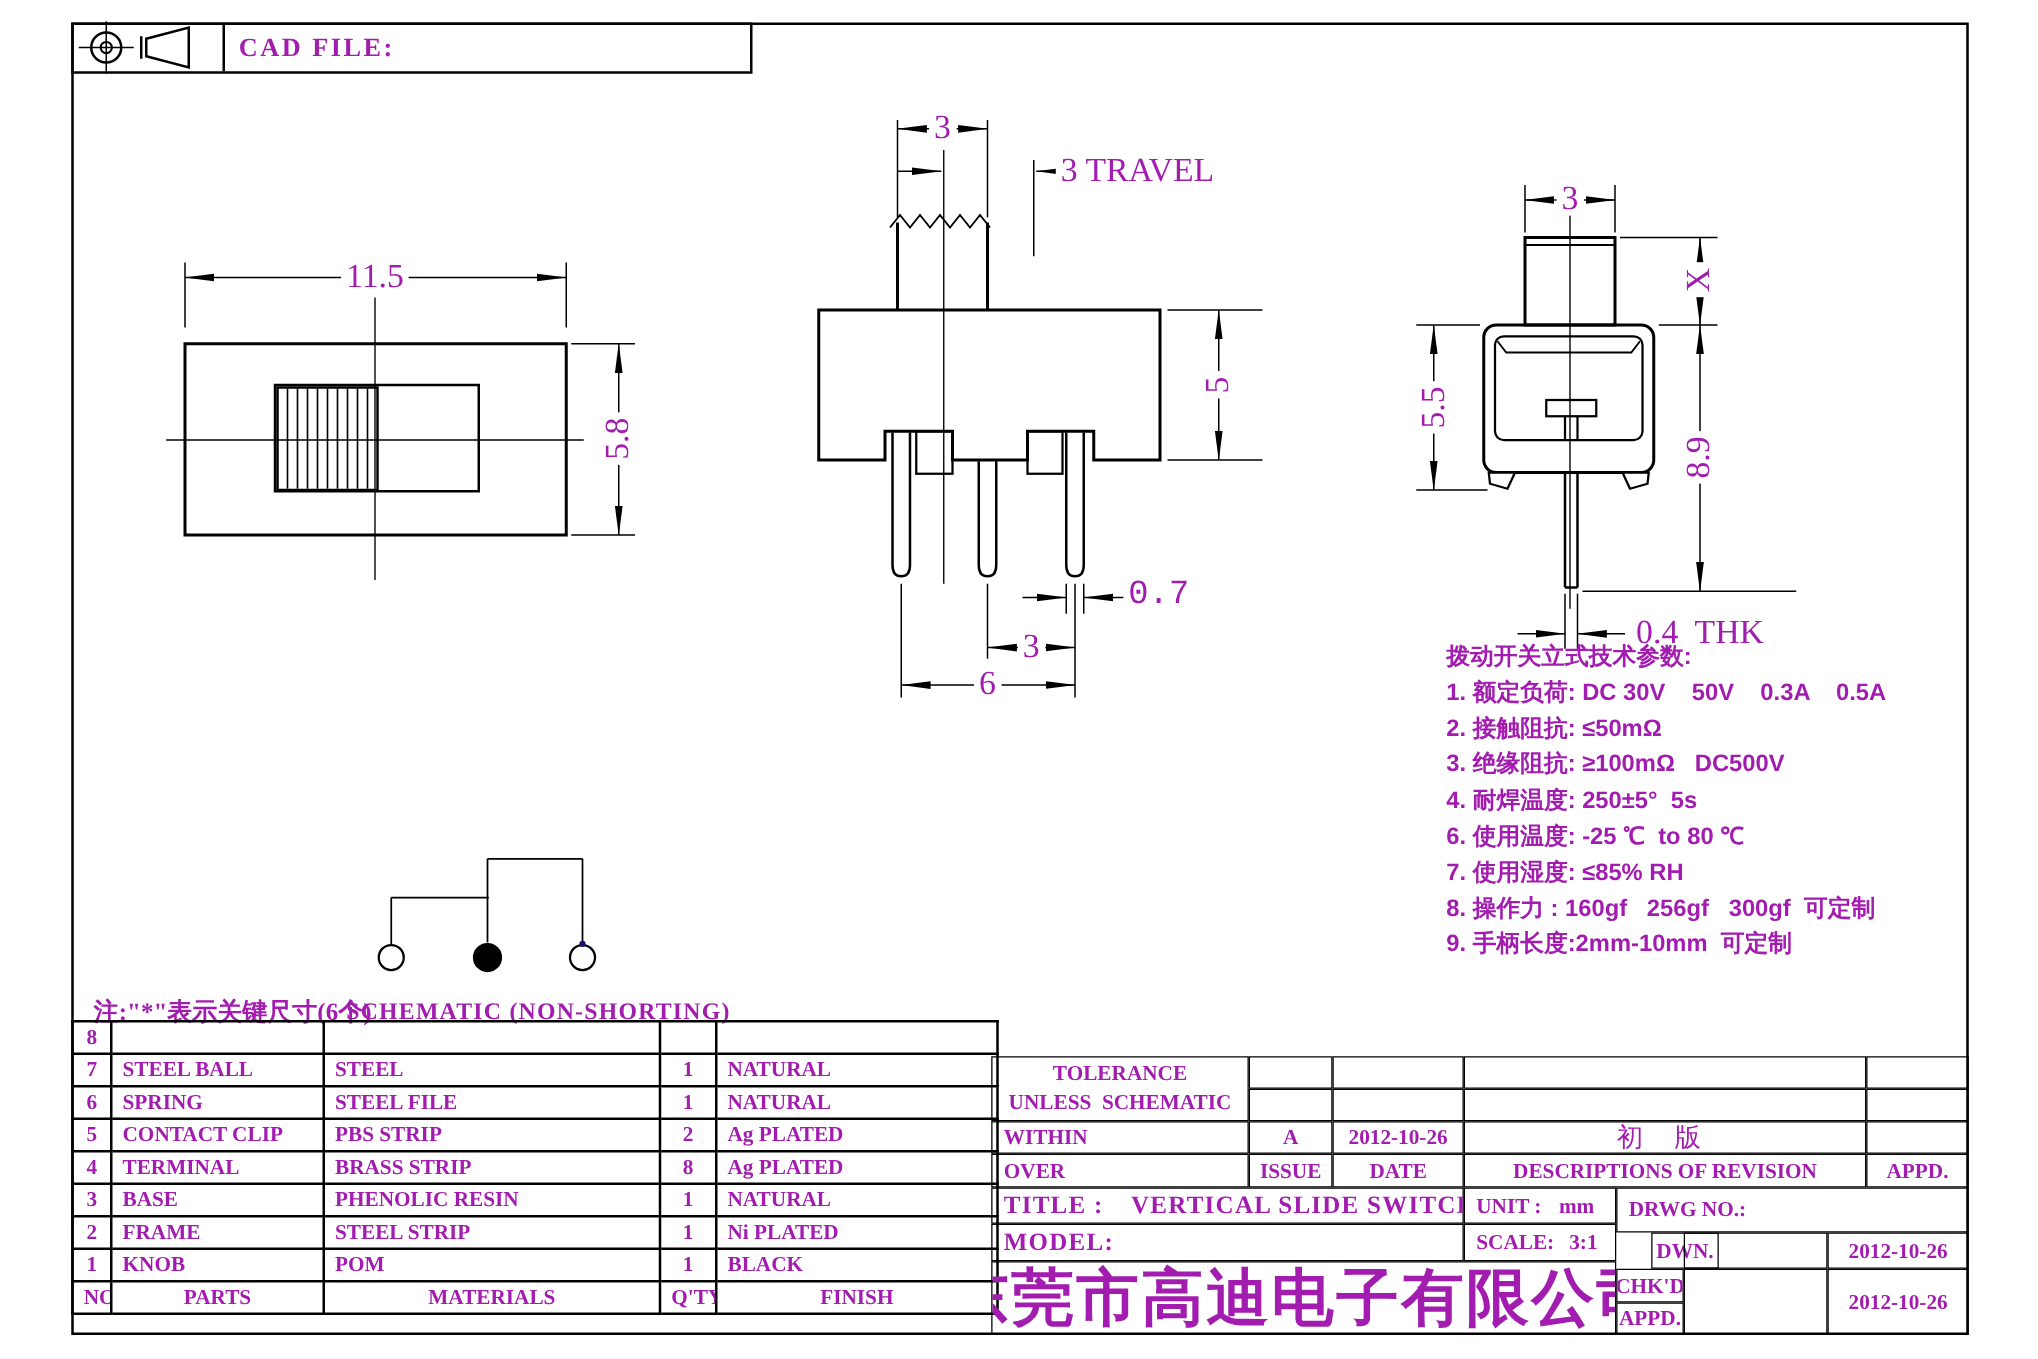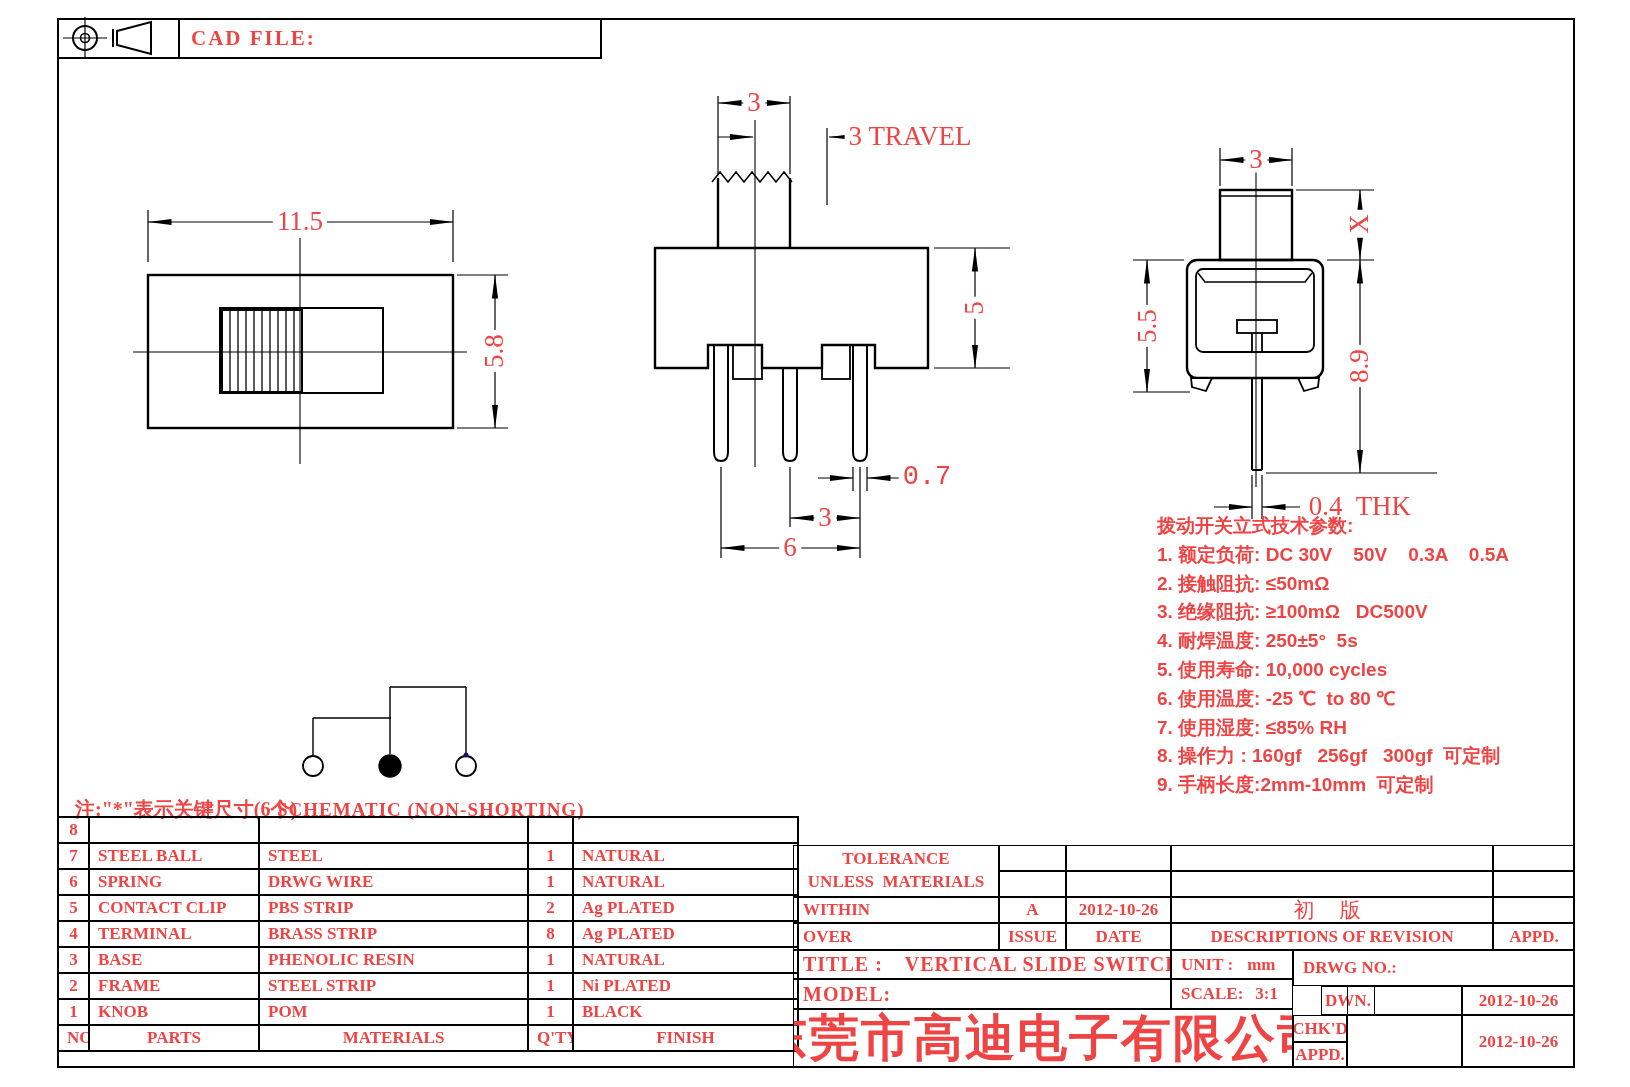--- a/index.html
+++ b/index.html
@@ -1,17 +1,17 @@
 <!DOCTYPE html>
 <html><head>
 <meta charset="utf-8">
 <style>
   html,body{margin:0;padding:0;background:#fff;}
   .page{position:relative;width:1630px;height:1087px;background:#fff;overflow:hidden;
-        font-family:"Liberation Serif",serif;color:#ef4444;}
+        font-family:"Liberation Serif",serif;color:#a21caf;}
   .frame{position:absolute;left:57px;top:18px;width:1518px;height:1050px;
          border:2px solid #000;box-sizing:border-box;}
   .cadbox{position:absolute;left:57px;top:18px;width:545px;height:41px;
           border:2px solid #000;box-sizing:border-box;}
   .cadbox .divider{position:absolute;left:119px;top:0;width:2px;height:100%;background:#000;}
   .cadfile-label{position:absolute;left:132px;top:6px;font-size:21px;font-weight:bold;letter-spacing:2px;}
   svg.lines{position:absolute;left:0;top:0;}
   .dim{position:absolute;transform:translate(-50%,-50%);font-size:27px;font-weight:500;
        background:#fff;padding:0 4px;white-space:pre;line-height:1;}
   .dim.rot{transform:translate(-50%,-50%) rotate(-90deg);}
@@ -193,21 +193,20 @@
 
   <span class="note" style="left:75px;top:796px;">注:"*"表示关键尺寸(6个)</span>
   <span class="schem-label" style="left:277px;top:799px;">SCHEMATIC (NON-SHORTING)</span>
 
   <div class="tech">
     <div class="tline">拨动开关立式技术参数:</div>
     <div class="tline">1. 额定负荷: DC 30V    50V    0.3A    0.5A</div>
     <div class="tline">2. 接触阻抗: ≤50mΩ</div>
     <div class="tline">3. 绝缘阻抗: ≥100mΩ   DC500V</div>
     <div class="tline">4. 耐焊温度: 250±5°  5s</div>
-    <div class="tline">5. 使用寿命: 10,000 cycles</div>
     <div class="tline">6. 使用温度: -25 ℃  to 80 ℃</div>
     <div class="tline">7. 使用湿度: ≤85% RH</div>
     <div class="tline">8. 操作力 : 160gf   256gf   300gf  可定制</div>
     <div class="tline">9. 手柄长度:2mm-10mm  可定制</div>
   </div>
 
   <table class="parts">
     <colgroup>
         <col style="width:31px">
         <col style="width:170px">
@@ -226,21 +225,21 @@
     <tr>
       <td class="c">7</td>
       <td>STEEL BALL</td>
       <td>STEEL</td>
       <td class="c">1</td>
       <td>NATURAL</td>
     </tr>
     <tr>
       <td class="c">6</td>
       <td>SPRING</td>
-      <td>DRWG WIRE</td>
+      <td>STEEL FILE</td>
       <td class="c">1</td>
       <td>NATURAL</td>
     </tr>
     <tr>
       <td class="c">5</td>
       <td>CONTACT CLIP</td>
       <td>PBS STRIP</td>
       <td class="c">2</td>
       <td>Ag PLATED</td>
     </tr>
@@ -277,21 +276,21 @@
       <td class="c">PARTS</td>
       <td class="c">MATERIALS</td>
       <td class="c">Q'TY</td>
       <td class="c">FINISH</td>
     </tr>
   </tbody>
     </table>
 
   <div class="tb-cell center tb-col" style="left:793px;top:845px;width:206px;height:52px;">
     <span>TOLERANCE</span>
-    <span>UNLESS  MATERIALS</span>
+    <span>UNLESS  SCHEMATIC</span>
   </div>
   <div class="tb-cell" style="left:999px;top:845px;width:67px;height:26px;"></div>
   <div class="tb-cell" style="left:1066px;top:845px;width:105px;height:26px;"></div>
   <div class="tb-cell" style="left:1171px;top:845px;width:322px;height:26px;"></div>
   <div class="tb-cell" style="left:1493px;top:845px;width:82px;height:26px;"></div>
   <div class="tb-cell" style="left:999px;top:871px;width:67px;height:26px;"></div>
   <div class="tb-cell" style="left:1066px;top:871px;width:105px;height:26px;"></div>
   <div class="tb-cell" style="left:1171px;top:871px;width:322px;height:26px;"></div>
   <div class="tb-cell" style="left:1493px;top:871px;width:82px;height:26px;"></div>
   <div class="tb-cell pl" style="left:793px;top:897px;width:206px;height:26px;">WITHIN</div>

